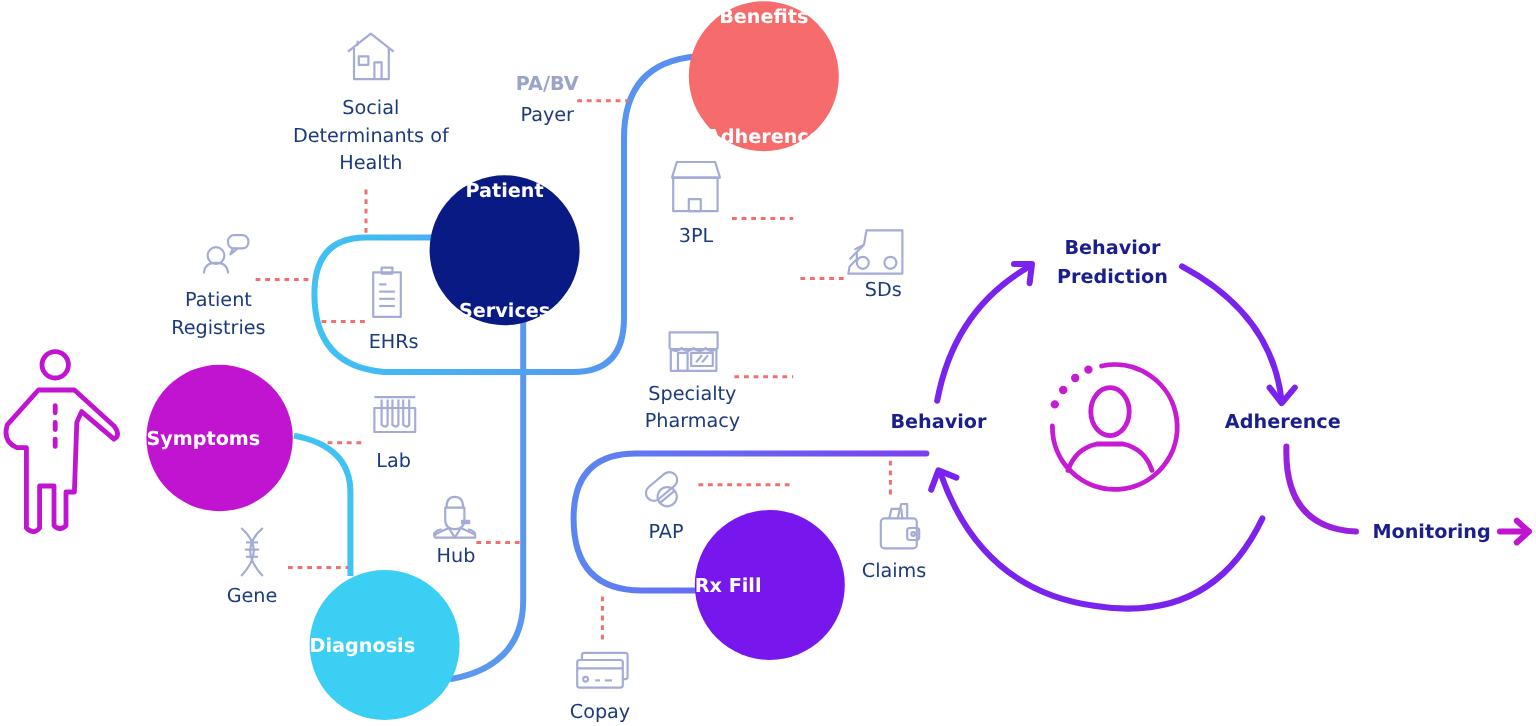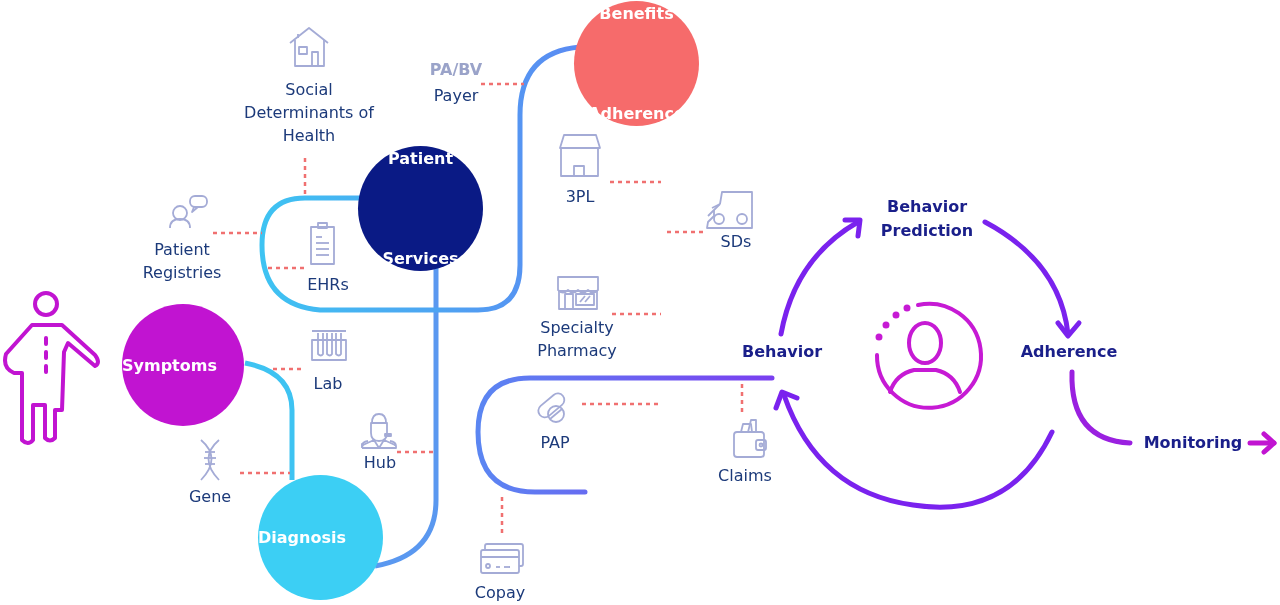--- a/index.html
+++ b/index.html
@@ -183,20 +183,23 @@
   <span>Diagnosis</span>
 </div>
 <div class="node" style="left:358px;top:146px;width:125px;height:125px;background:#0a1a85;flex-direction:column;">
   <span>Patient</span>
   <span>Services</span>
 </div>
 <div class="node" style="left:574px;top:1px;width:125px;height:125px;background:#f66b6b;flex-direction:column;">
   <span>Benefits</span>
   <span>Adherence</span>
 </div>
+<div class="node" style="left:579px;top:425px;width:125px;height:125px;background:#7717ee;">
+  <span>Rx Fill</span>
+</div>
 
 <div class="lbl" style="left:309px;top:78px;">
   <div>Social</div>
   <div>Determinants of</div>
   <div>Health</div>
 </div>
 <div class="lbl" style="left:182px;top:238px;">
   <div>Patient</div>
   <div>Registries</div>
 </div>

